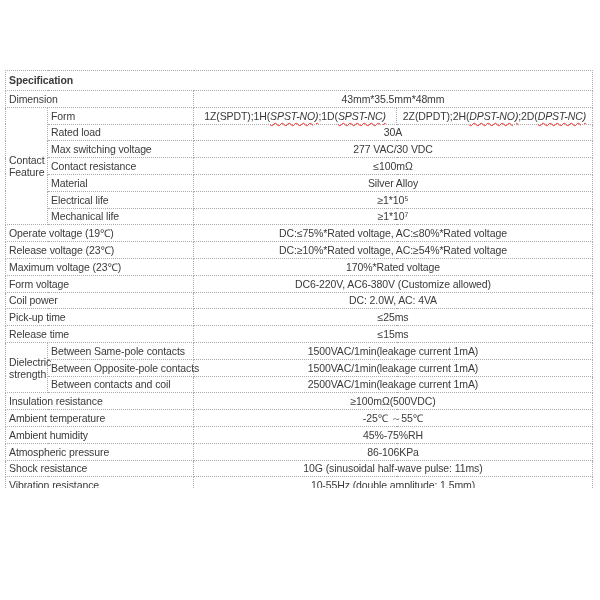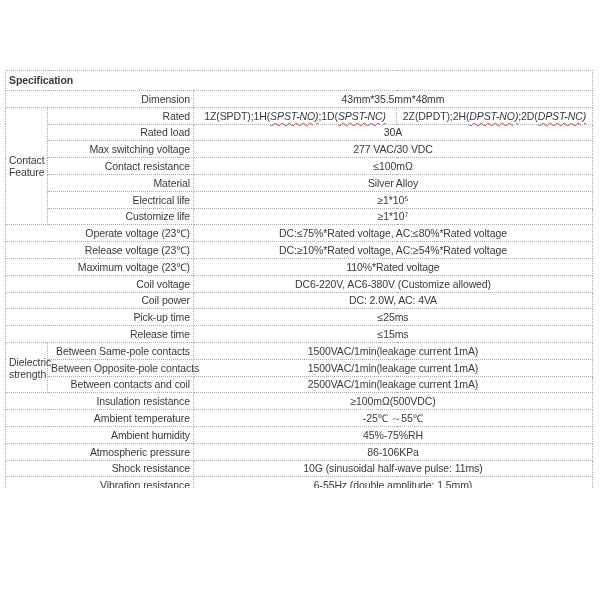--- a/index.html
+++ b/index.html
@@ -15,21 +15,21 @@
     border:1px dotted #ababab;
     font-size:10.5px; line-height:1.15; vertical-align:middle;
     padding:0 3px; letter-spacing:-0.1px; color:#3a3a3a;
   }
   tr.data-row { height:16.8px; }
   tr.hdr-row { height:20px; }
   td.hdr {
     font-size:15px; font-weight:bold; color:#1f1f1f; letter-spacing:0;
     border-bottom:2px solid #4a4a4a; padding-left:2px;
   }
-  td.lbl { text-align:right; white-space:nowrap; overflow:visible; }
+  td.lbl { text-align:left; white-space:nowrap; overflow:visible; }
   td.grp { text-align:center; padding:0 1px 0 2px; line-height:1.25; }
   td.val { text-align:center; white-space:nowrap; }
   .sq {
     text-decoration:underline;
     text-decoration-style:wavy;
     text-decoration-color:#ff2a2a;
     text-decoration-thickness:1px;
     text-underline-offset:2px;
     font-style:italic;
   }
@@ -51,21 +51,21 @@
       <td colspan="4" class="hdr">Specification</td>
     </tr>
 
     <tr class="data-row">
       <td colspan="2" class="lbl">Dimension</td>
       <td colspan="2" class="val">43mm*35.5mm*48mm</td>
     </tr>
 
     <tr class="data-row">
       <td rowspan="7" class="grp">Contact Feature</td>
-      <td class="lbl">Rated</td>
+      <td class="lbl">Form</td>
       <td class="val"><span>1Z(SPDT);1H(</span><span class="sq">SPST-NO)</span><span>;1D(</span><span class="sq">SPST-NC)</span></td>
       <td class="val"><span>2Z(DPDT);2H(</span><span class="sq">DPST-NO)</span><span>;2D(</span><span class="sq">DPST-NC)</span></td>
     </tr>
 
     <tr class="data-row">
       <td class="lbl">Rated load</td>
       <td colspan="2" class="val">30A</td>
     </tr>
     <tr class="data-row">
       <td class="lbl">Max switching voltage</td>
@@ -77,38 +77,38 @@
     </tr>
     <tr class="data-row">
       <td class="lbl">Material</td>
       <td colspan="2" class="val">Silver Alloy</td>
     </tr>
     <tr class="data-row">
       <td class="lbl">Electrical life</td>
       <td colspan="2" class="val">≥1*10⁵</td>
     </tr>
     <tr class="data-row">
-      <td class="lbl">Customize life</td>
+      <td class="lbl">Mechanical life</td>
       <td colspan="2" class="val">≥1*10⁷</td>
     </tr>
 
     <tr class="data-row">
-      <td colspan="2" class="lbl">Operate voltage (23℃)</td>
+      <td colspan="2" class="lbl">Operate voltage (19℃)</td>
       <td colspan="2" class="val">DC:≤75%*Rated voltage, AC:≤80%*Rated voltage</td>
     </tr>
     <tr class="data-row">
       <td colspan="2" class="lbl">Release voltage (23℃)</td>
       <td colspan="2" class="val">DC:≥10%*Rated voltage, AC:≥54%*Rated voltage</td>
     </tr>
     <tr class="data-row">
       <td colspan="2" class="lbl">Maximum voltage (23℃)</td>
-      <td colspan="2" class="val">110%*Rated voltage</td>
+      <td colspan="2" class="val">170%*Rated voltage</td>
     </tr>
     <tr class="data-row">
-      <td colspan="2" class="lbl">Coil voltage</td>
+      <td colspan="2" class="lbl">Form voltage</td>
       <td colspan="2" class="val">DC6-220V, AC6-380V  (Customize allowed)</td>
     </tr>
     <tr class="data-row">
       <td colspan="2" class="lbl">Coil power</td>
       <td colspan="2" class="val">DC: 2.0W, AC: 4VA</td>
     </tr>
     <tr class="data-row">
       <td colspan="2" class="lbl">Pick-up time</td>
       <td colspan="2" class="val">≤25ms</td>
     </tr>
@@ -146,21 +146,21 @@
     <tr class="data-row">
       <td colspan="2" class="lbl">Atmospheric pressure</td>
       <td colspan="2" class="val">86-106KPa</td>
     </tr>
     <tr class="data-row">
       <td colspan="2" class="lbl">Shock resistance</td>
       <td colspan="2" class="val">10G (sinusoidal half-wave pulse: 11ms)</td>
     </tr>
     <tr class="data-row">
       <td colspan="2" class="lbl">Vibration resistance</td>
-      <td colspan="2" class="val">6-55Hz (double amplitude: 1.5mm)</td>
+      <td colspan="2" class="val">10-55Hz (double amplitude: 1.5mm)</td>
     </tr>
     <tr class="data-row">
       <td colspan="2" class="lbl">Installation</td>
       <td colspan="2" class="val">Screw</td>
     </tr>
     <tr class="data-row">
       <td colspan="2" class="lbl">Weight</td>
       <td colspan="2" class="val">Approx. 70g/PCS</td>
     </tr>
   </tbody>

